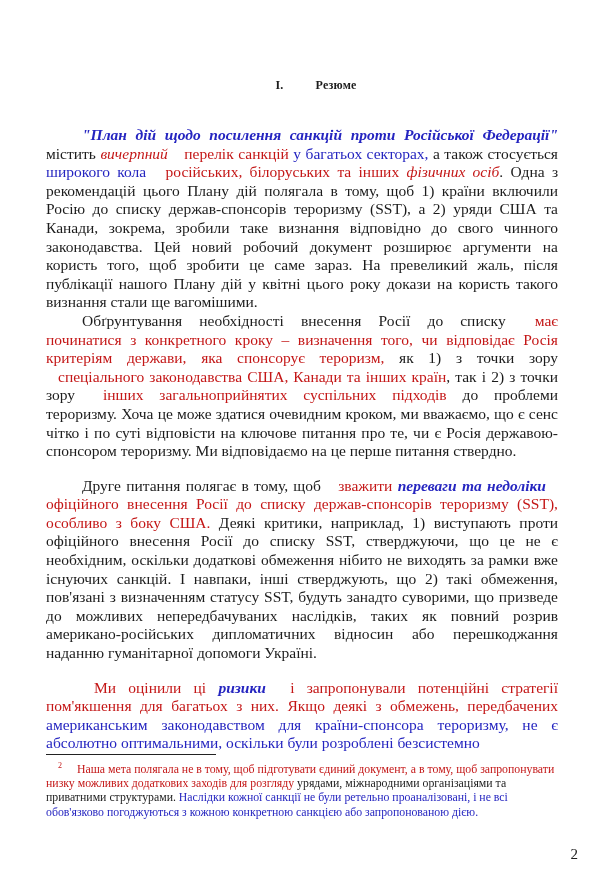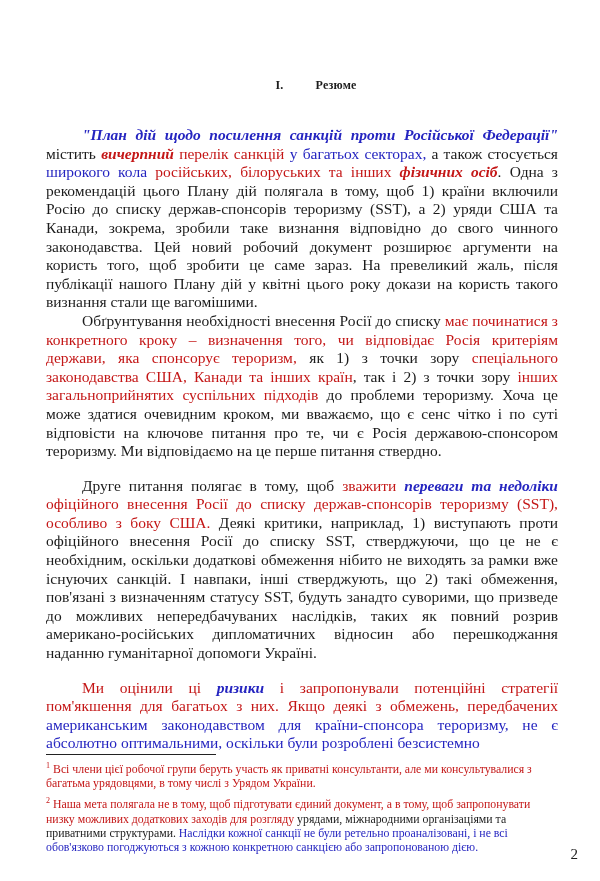--- a/index.html
+++ b/index.html
@@ -24,23 +24,23 @@
   }
   .heading .num{display:inline-block;margin-right:32px;}
   .body-text{
     position:absolute;top:126px;left:46px;width:512px;
     font-size:15.5px;line-height:18.6px;color:var(--ink);
     text-align:justify;
   }
   p.para{margin:0;text-indent:36px;}
   p.para.spaced{margin-top:16px;}
   .s-black{color:var(--ink);}
-  .s-red{color:var(--red);}
+  .s-red{color:var(--red);padding-left:12px;}
   .s-blue{color:var(--blue);}
-  .s-red-bold-italic{color:var(--red);font-weight:bold;font-style:italic;}
+  .s-red-bold-italic{color:var(--red);font-weight:normal;font-style:italic;}
   .s-blue-bold-italic{color:var(--blue);font-weight:bold;font-style:italic;}
   .footnotes{
     position:absolute;left:46px;top:754px;width:514px;
     font-size:11.8px;line-height:14.2px;color:var(--ink);
   }
   .fn-sep{
     width:170px;height:0;border-top:1.5px solid #222;
     margin:0 0 7px 0;
   }
   p.footnote{margin:0 0 7px 0;}
@@ -61,19 +61,18 @@
 
   <div class="body-text">
     <p class="para"><span class="s-blue-bold-italic">"План дій щодо посилення санкцій проти Російської Федерації"</span><span class="s-black"> містить </span><span class="s-red-bold-italic">вичерпний</span><span class="s-red"> перелік санкцій </span><span class="s-blue">у багатьох секторах,</span><span class="s-black"> а також стосується </span><span class="s-blue">широкого кола</span><span class="s-black"> </span><span class="s-red">російських, білоруських та інших </span><span class="s-red-bold-italic">фізичних осіб</span><span class="s-black">. Одна з рекомендацій цього Плану дій полягала в тому, щоб 1) країни включили Росію до списку держав-спонсорів тероризму (SST), а 2) уряди США та Канади, зокрема, зробили таке визнання відповідно до свого чинного законодавства. Цей новий робочий документ розширює аргументи на користь того, щоб зробити це саме зараз. На превеликий жаль, після публікації нашого Плану дій у квітні цього року докази на користь такого визнання стали ще вагомішими.</span></p>
     <p class="para"><span class="s-black">Обґрунтування необхідності внесення Росії до списку </span><span class="s-red">має починатися з конкретного кроку – визначення того, чи відповідає Росія критеріям держави, яка спонсорує тероризм,</span><span class="s-black"> як 1) з точки зору </span><span class="s-red">спеціального законодавства США, Канади та інших країн</span><span class="s-black">, так і 2) з точки зору </span><span class="s-red">інших загальноприйнятих суспільних підходів</span><span class="s-black"> до проблеми тероризму. Хоча це може здатися очевидним кроком, ми вважаємо, що є сенс чітко і по суті відповісти на ключове питання про те, чи є Росія державою-спонсором тероризму. Ми відповідаємо на це перше питання ствердно.</span></p>
     <p class="para spaced"><span class="s-black">Друге питання полягає в тому, щоб </span><span class="s-red">зважити </span><span class="s-blue-bold-italic">переваги та недоліки</span><span class="s-red"> офіційного внесення Росії до списку держав-спонсорів тероризму (SST), особливо з боку США.</span><span class="s-black"> Деякі критики, наприклад, 1) виступають проти офіційного внесення Росії до списку SST, стверджуючи, що це не є необхідним, оскільки додаткові обмеження нібито не виходять за рамки вже існуючих санкцій. І навпаки, інші стверджують, що 2) такі обмеження, пов'язані з визначенням статусу SST, будуть занадто суворими, що призведе до можливих непередбачуваних наслідків, таких як повний розрив американо-російських дипломатичних відносин або перешкоджання наданню гуманітарної допомоги Україні.</span></p>
     <p class="para spaced"><span class="s-red">Ми оцінили ці </span><span class="s-blue-bold-italic">ризики</span><span class="s-red"> і запропонували потенційні стратегії пом'якшення для багатьох з них. Якщо деякі з обмежень, передбачених </span><span class="s-blue">американським законодавством для країни-спонсора тероризму, не є абсолютно оптимальними, оскільки були розроблені безсистемно</span></p>
   </div>
 
   <div class="footnotes">
     <div class="fn-sep"></div>
-    <p class="footnote"><sup class="s-red">1</sup><span><span class="s-red">Всі члени цієї робочої групи беруть участь як приватні консультанти, але ми консультувалися з багатьма урядовцями, в тому числі з Урядом України.</span></span></p>
     <p class="footnote"><sup class="s-red">2</sup><span><span class="s-red">Наша мета полягала не в тому, щоб підготувати єдиний документ, а в тому, щоб запропонувати низку можливих додаткових заходів для розгляду </span><span class="s-black">урядами, міжнародними організаціями та приватними структурами. </span><span class="s-blue">Наслідки кожної санкції не були ретельно проаналізовані, і не всі обов'язково погоджуються з кожною конкретною санкцією або запропонованою дією.</span></span></p>
   </div>
 
   <div class="page-number">2</div>
 
 </div>
 
 </body></html>

